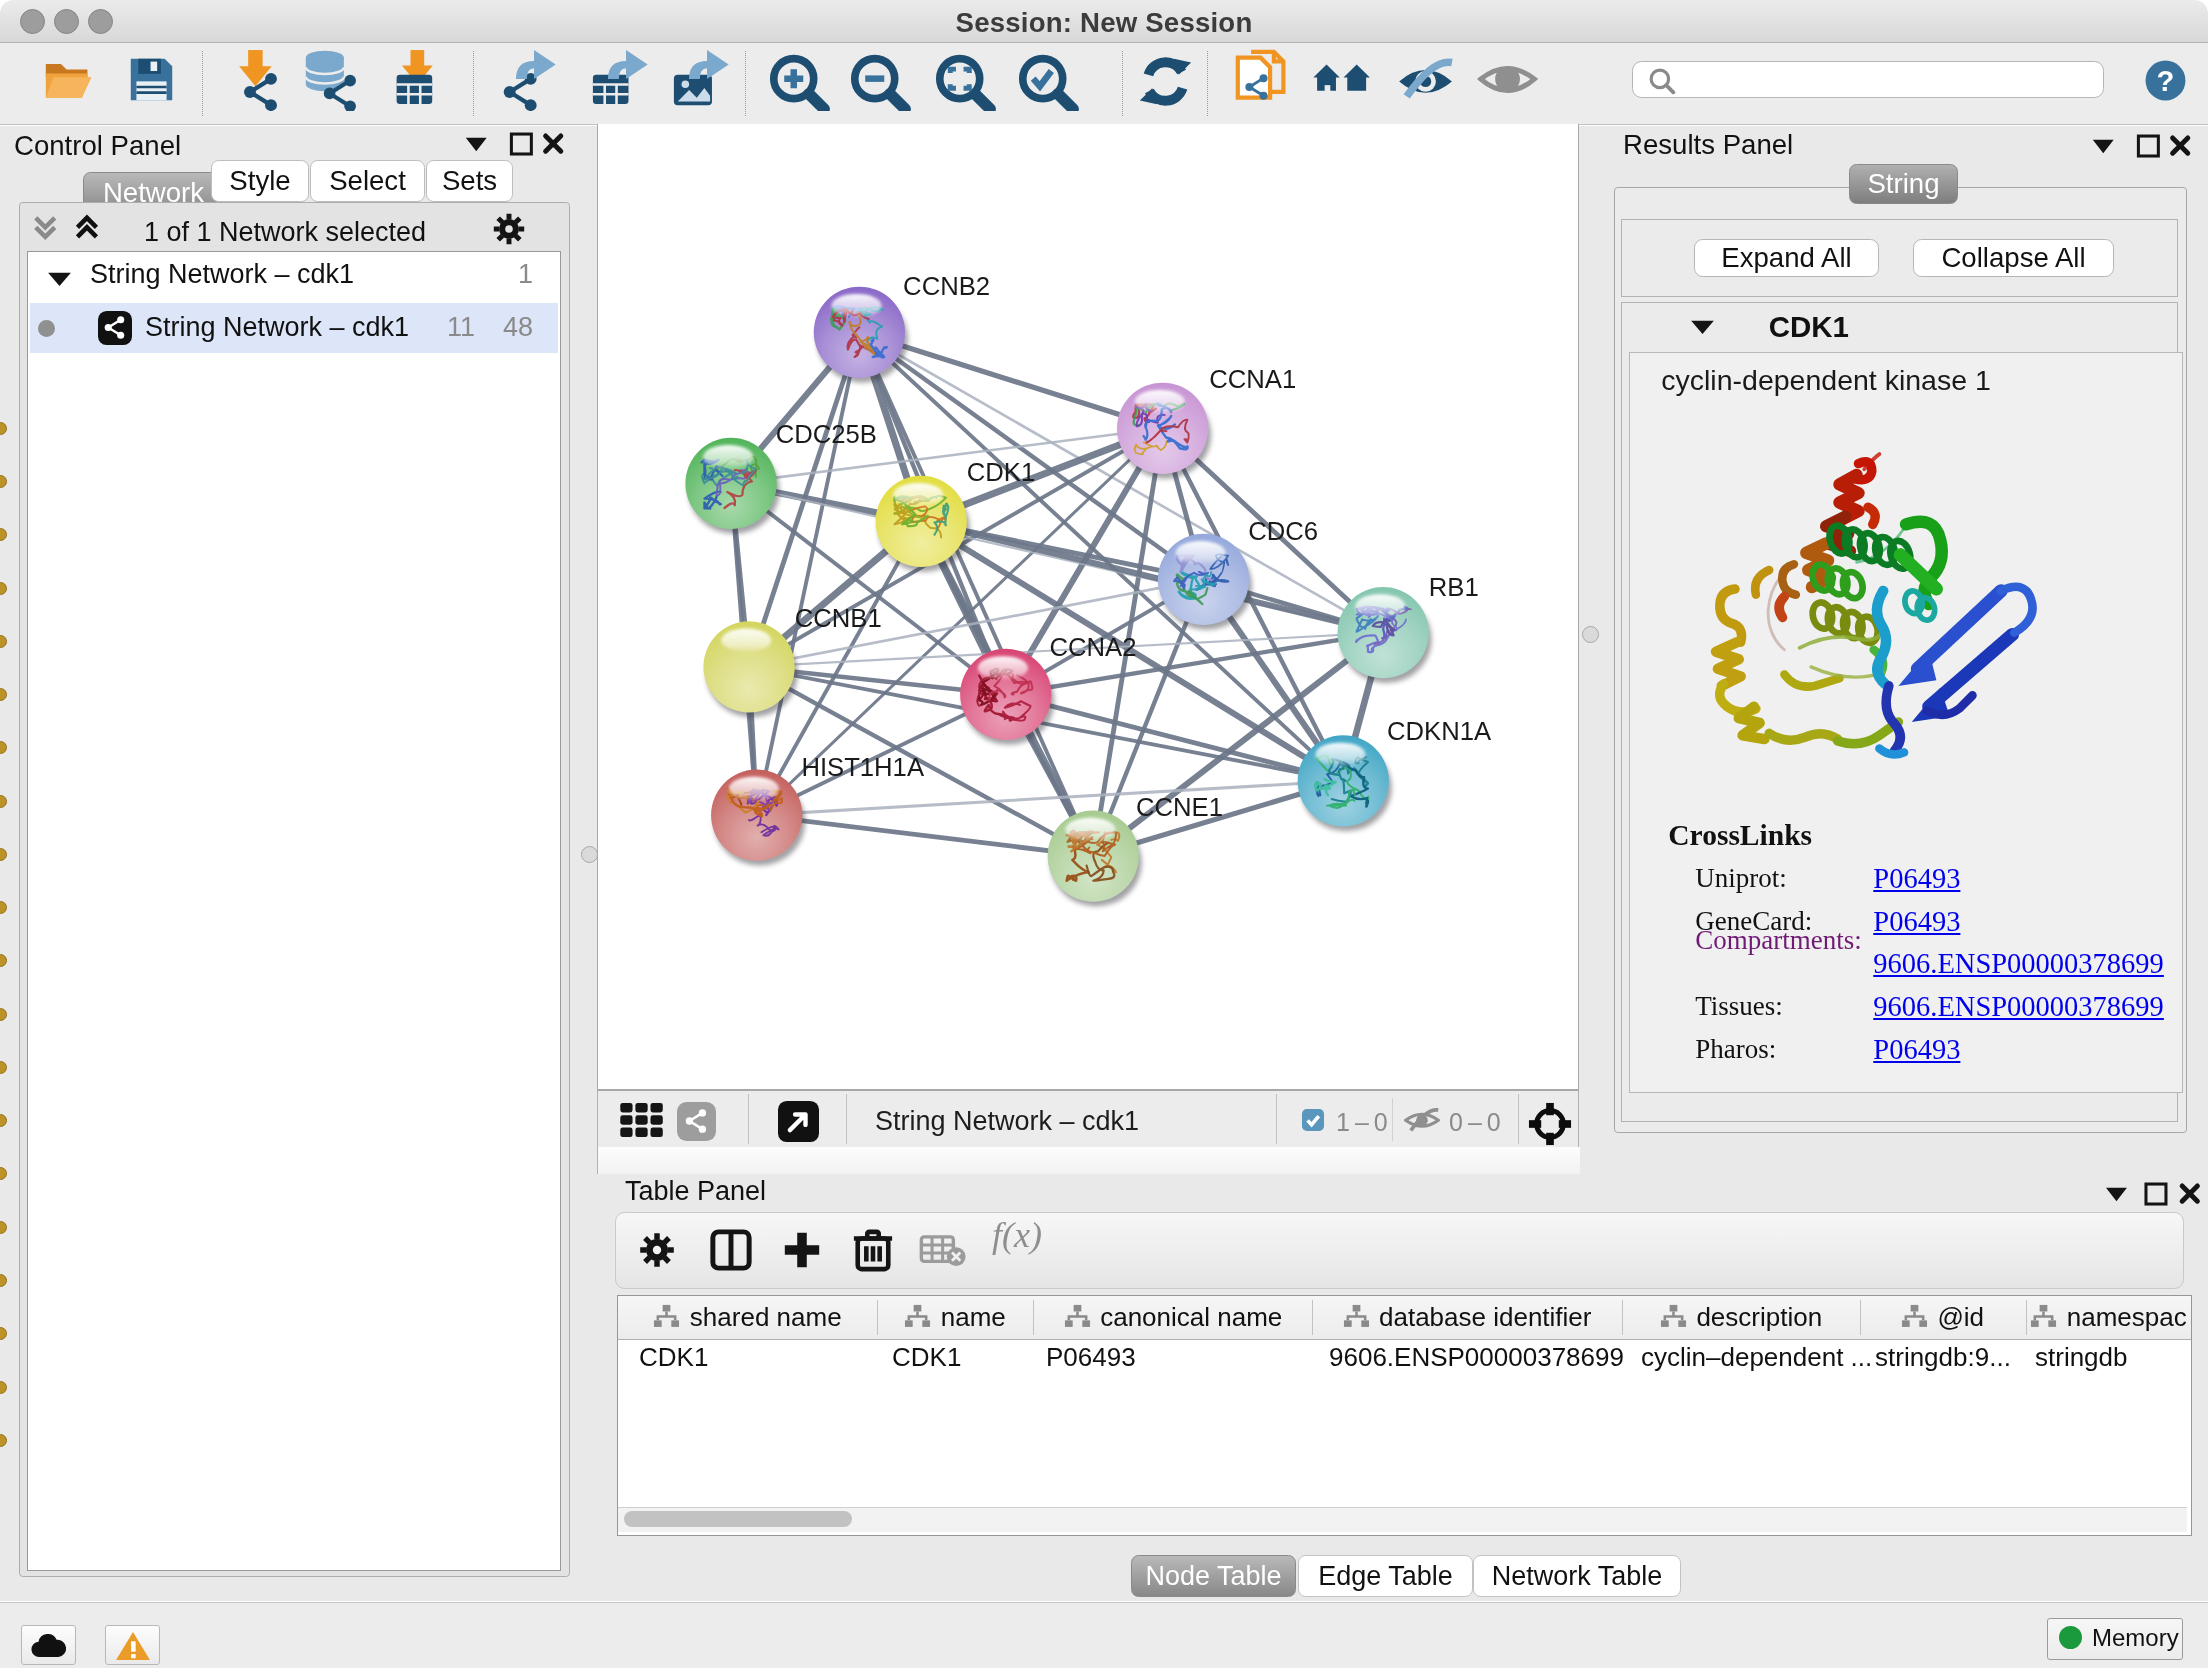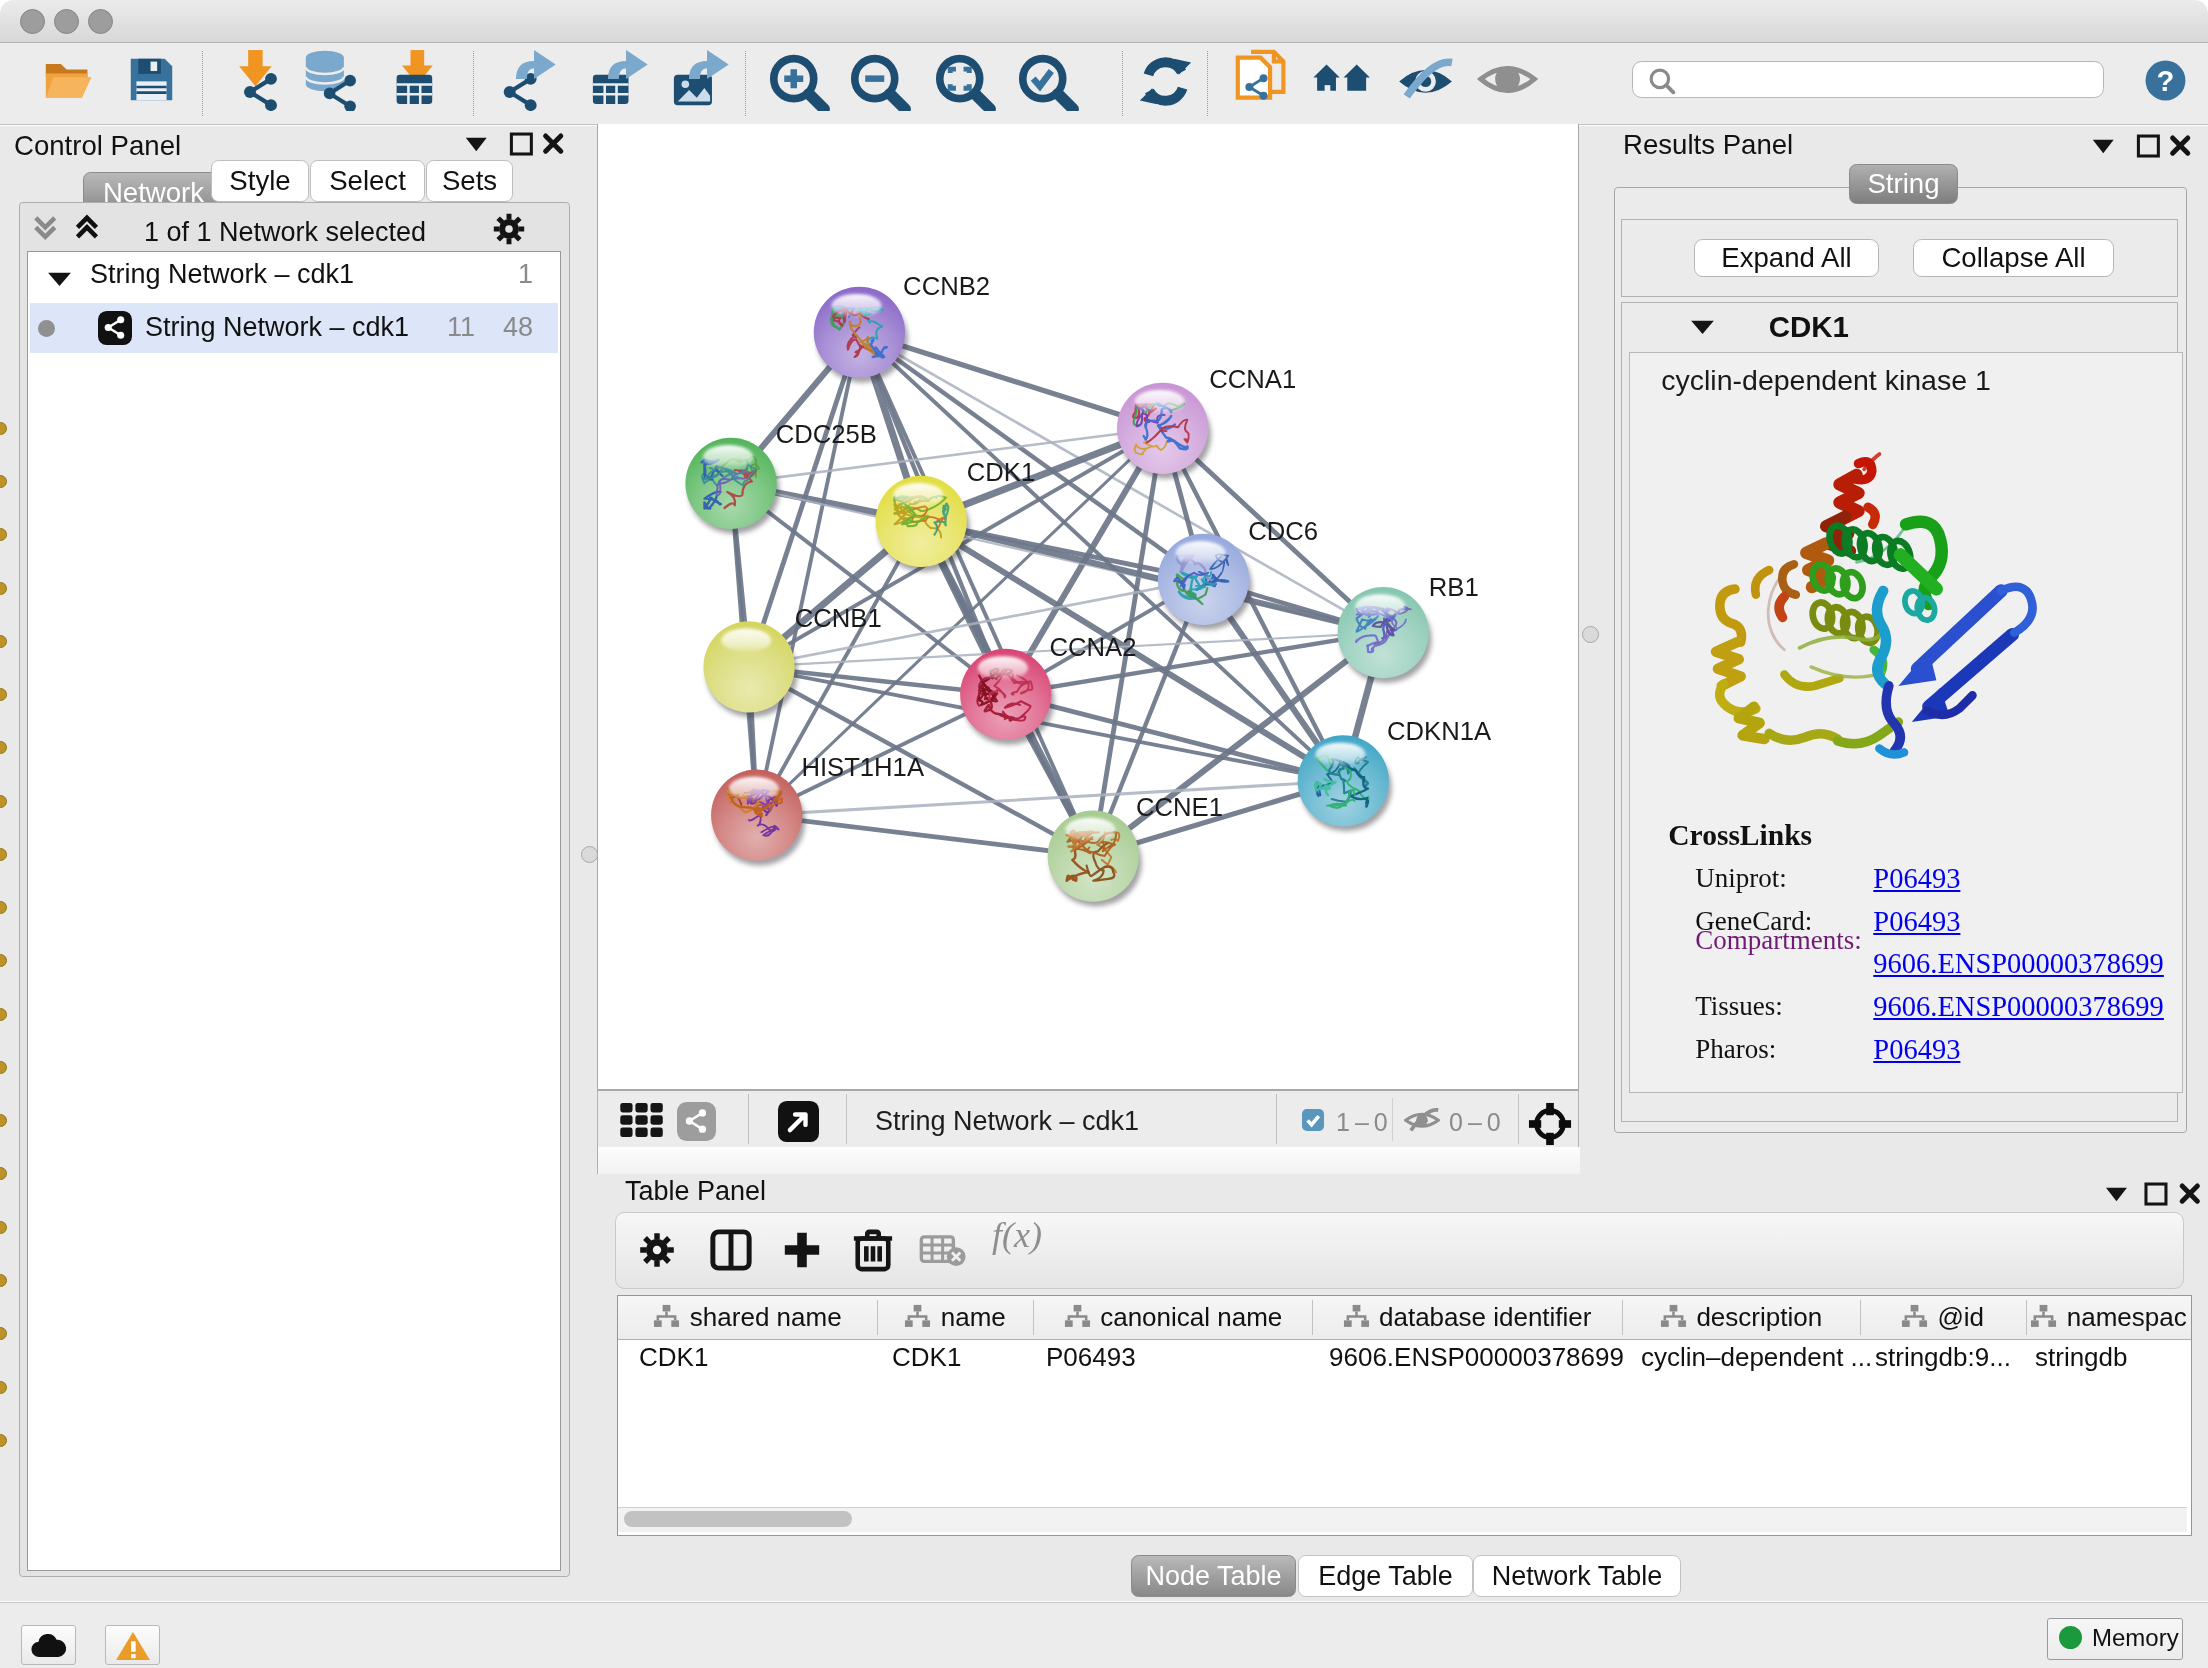--- a/index.html
+++ b/index.html
@@ -36,20 +36,21 @@
 .dcell{position:absolute;top:46px;font-size:26px;color:#111;}
 .btab{position:absolute;top:1429px;height:40px;line-height:40px;text-align:center;font-size:27px;border-radius:7.6px;border:1px solid #c2c2c2;background:#fff;color:#111;}
 #statusbar{left:0;top:1602px;width:2208px;height:67px;background:#ececec;border-top:1.9px solid #c6c6c6;}
 .sbtn{position:absolute;top:22px;width:53px;height:38px;background:linear-gradient(#fdfdfd,#eaeaea);border:1.9px solid #b8b8b8;border-radius:2.9px;}
 </style></head><body>
 
 <div id="titlebar" class="abs">
 <div class="tl abs" style="left:20px;"></div>
 <div class="tl abs" style="left:54px;"></div>
 <div class="tl abs" style="left:88px;"></div>
+<div id="title" class="abs">Session: New Session</div>
 </div>
 <div id="toolbar" class="abs">
 <svg class="wicon" style="left:42px;top:13.3px" width="53" height="48" viewBox="0 0 28 25">
 <path d="M2,4 h8 l3,3 h11 v4 h-22 z" fill="#c8781e"></path>
 <path d="M2,22 L2,9 h22 l-0,2 h2 l-5,11 z" fill="#f0a23c"></path>
 <path d="M6,11 h18 l2,0 -5,11 h-19 z" fill="#f6b45c"></path>
     </svg>
 <svg class="wicon" style="left:127px;top:12.4px" width="49" height="49" viewBox="0 0 26 26">
 <path d="M2,2 h18 l4,4 v18 h-22 z" fill="#37719c"></path>
 <rect x="6" y="2" width="12" height="8" fill="#1d4e71"></rect>

